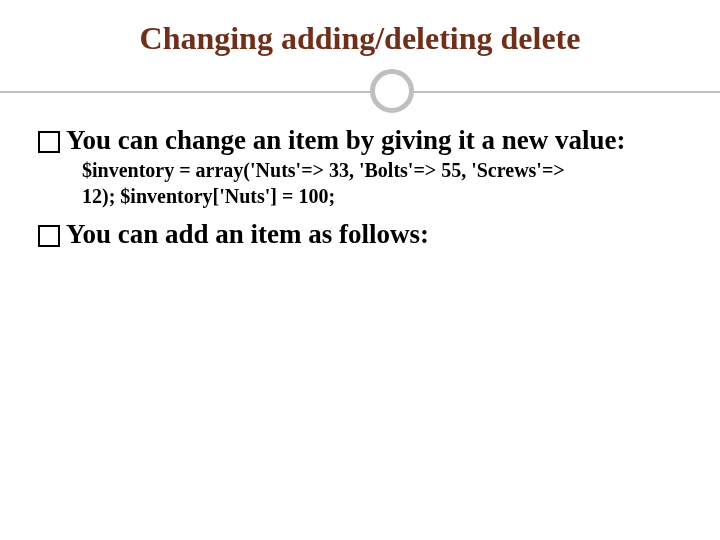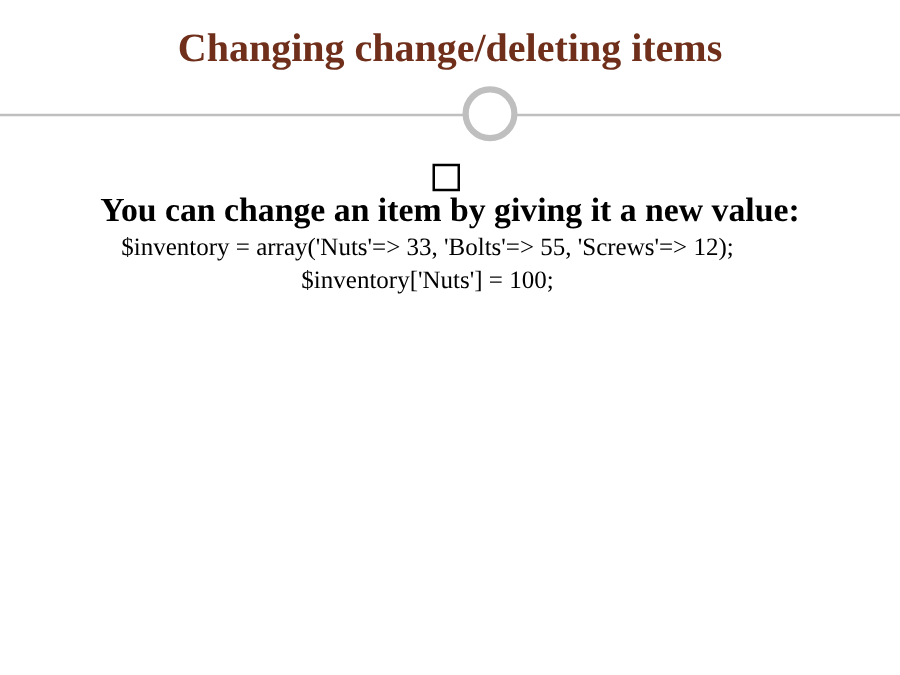--- a/index.html
+++ b/index.html
@@ -51,64 +51,66 @@
     left: 55%;
     transform: translateX(-50%);
     box-sizing: border-box;
   }
   .heading {
     font-weight: bold;
     font-size: 27px;
     line-height: 1.15;
     margin: 0 0 2px 0;
     display: flex;
-    align-items: center;
-    flex-direction: column;
+    align-items: flex-start;
   }
   .heading .box {
     display: inline-block;
     width: 18px;
     height: 18px;
     border: 2px solid #000;
     margin-right: 6px;
     margin-top: 6px;
     flex: 0 0 auto;
   }
   .heading .htext {
     flex: 1 1 auto;
   }
   .code {
-    font-weight: normal;
+    font-weight: bold;
     font-size: 20px;
     line-height: 1.28;
     margin: 0 0 10px 44px;
     white-space: normal;
-    text-align: center;
   }
   .block1 .code { max-width: 520px; }
   .block2 .code { max-width: 500px; }
   .block3 .code { max-width: 640px; }
   .group { margin-bottom: 2px; }
 </style>
 </head>
 <body>
 
 <div class="slide">
-  <div class="title">Changing change/deleting items</div>
+  <div class="title">Changing adding/deleting delete</div>
 
   <div class="rule-wrap">
     <div class="rule"></div>
     <div class="circle"></div>
   </div>
 
   <div class="group block1">
     <div class="heading">
       <span class="box"></span>
       <span class="htext">You can change an item by giving it a new value:</span>
     </div>
     <div class="code">$inventory = array('Nuts'=&gt; 33, 'Bolts'=&gt; 55, 'Screws'=&gt; 12);
 $inventory['Nuts'] = 100;</div>
   </div>
 
   <div class="group block2">
+    <div class="heading">
+      <span class="box"></span>
+      <span class="htext">You can add an item as follows:</span>
+    </div>
   </div>
 
 </div>
 
 </body></html>

